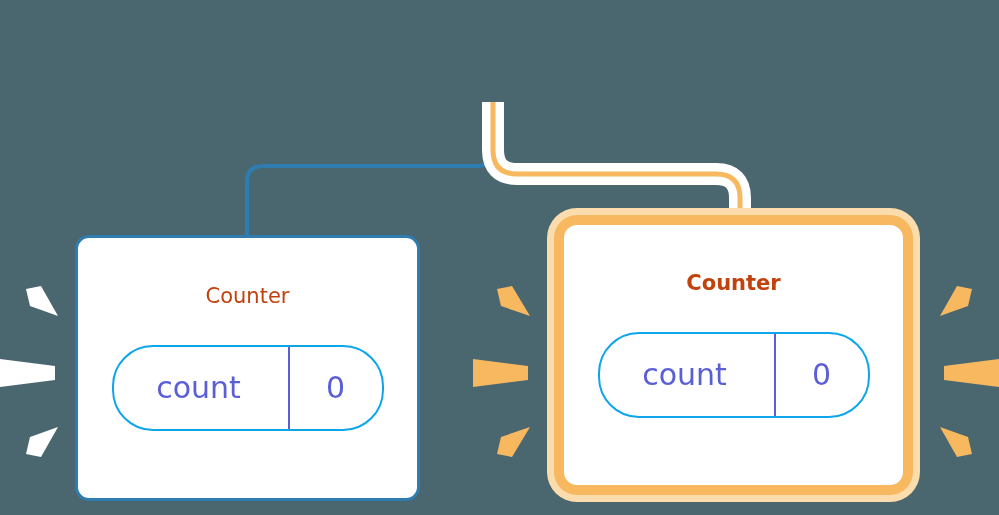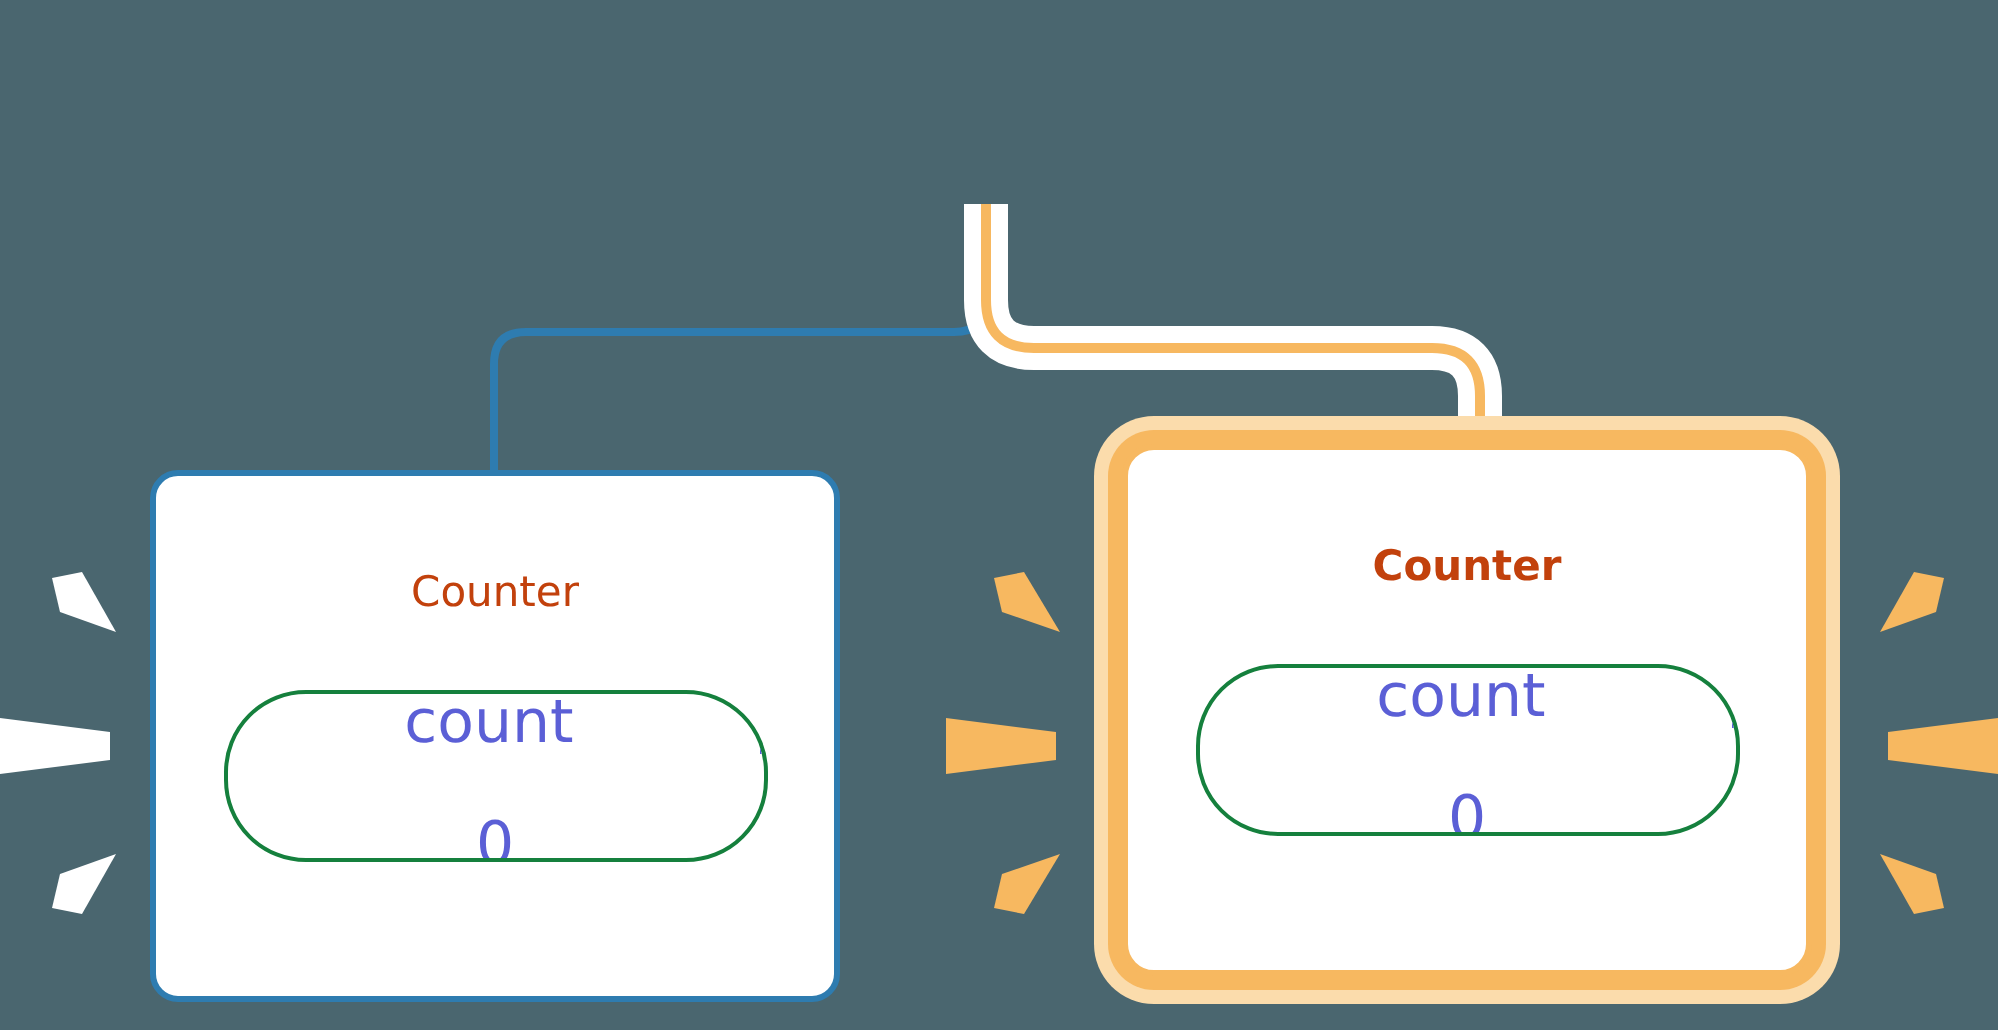--- a/index.html
+++ b/index.html
@@ -55,27 +55,26 @@
     font-size:21px;color:#c2410c;line-height:1;
     font-weight:400;
   }
   .node-title.bold{font-weight:700;}
 
   
   .pill{
     margin-top:38px;
     height:82px;
     width:268px;
-    border:2px solid #15803d;
+    border:2px solid #0ea5e9;
     border-radius:41px;
     display:flex;
     align-items:stretch;
     overflow:hidden;
     background:#fff;
-    flex-direction:column;
   }
   .pill-key{
     flex:1 1 auto;
     display:flex;align-items:center;justify-content:center;
     border-right:2px solid #5b5fd6;
     color:#5b5fd6;font-size:30px;line-height:1;
     padding-right:4px;
   }
   .pill-val{
     flex:0 0 92px;

